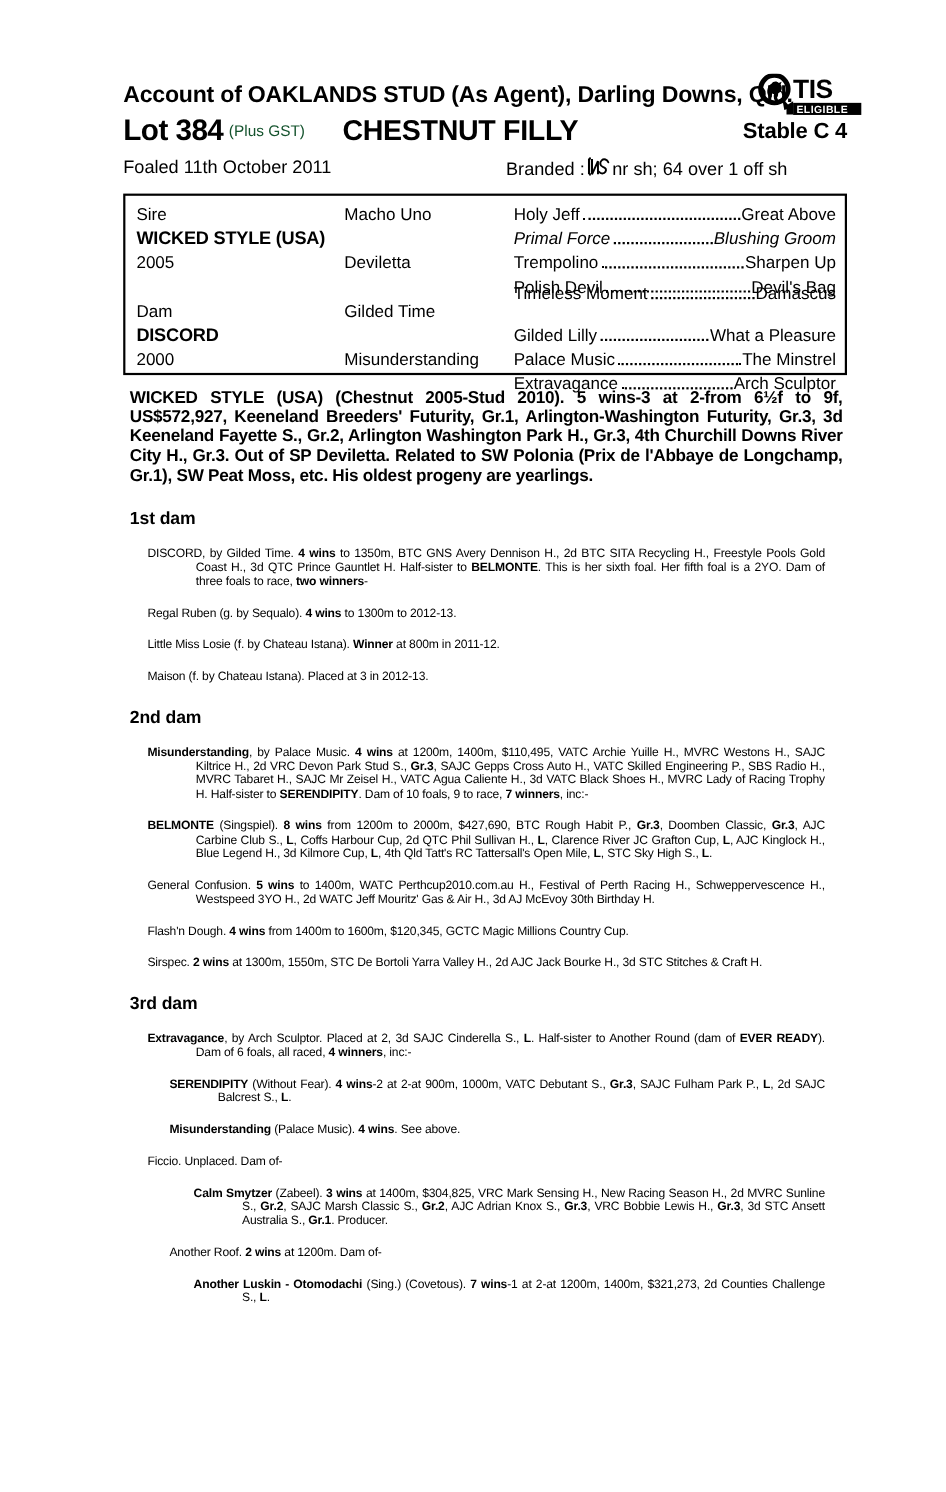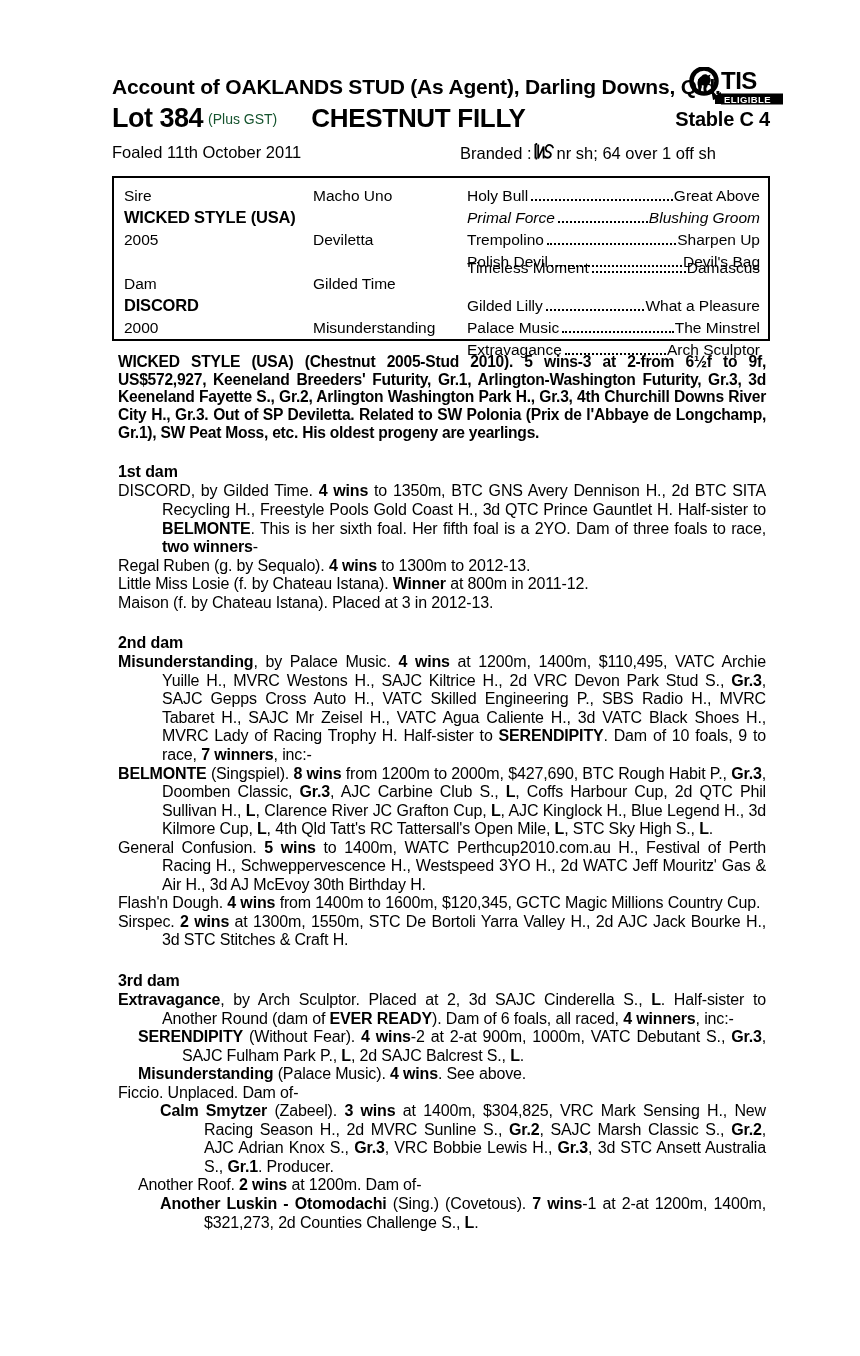--- a/index.html
+++ b/index.html
@@ -156,25 +156,25 @@
     margin-top: 22px;
     padding: 0 4px 0 6px;
   }
   .dam-heading {
     font-size: 16px;
     font-weight: bold;
     margin-bottom: 1px;
     letter-spacing: -0.1px;
   }
   .entry {
-    font-size: 16px;
+    font-size: 11px;
     line-height: 1.16;
     text-align: justify;
     text-justify: inter-word;
-    margin: 0;
+    margin: 16px;
     letter-spacing: -0.15px;
   }
   .ind-hang1 { padding-left: 44px; text-indent: -44px; }
   .ind-hang2 { padding-left: 64px; text-indent: -44px; }
   .ind-hang3 { padding-left: 86px; text-indent: -44px; }
   .entry b { font-weight: bold; }
 </style>
 </head>
 <body>
 
@@ -228,21 +228,21 @@
       <div class="ped-cell" style="left:10px;  top:47px;">2005</div>
       <div class="ped-cell" style="left:199px; top:47px;">Deviletta</div>
 
       <div class="ped-cell" style="left:10px;  top:91px;">Dam</div>
       <div class="ped-cell" style="left:199px; top:91px;">Gilded Time</div>
       <div class="ped-cell bold" style="left:10px; top:112px;">DISCORD</div>
       <div class="ped-cell" style="left:10px;  top:135px;">2000</div>
       <div class="ped-cell" style="left:199px; top:135px;">Misunderstanding</div>
 
       <div class="gp-row" style="top:3px;">
-        <span class="gp-name">Holy Bull</span>
+        <span class="gp-name">Holy Jeff</span>
         <span class="leader"></span>
         <span class="gg-name">Great Above</span>
       </div>
       <div class="gp-row" style="top:25px;font-style:italic;">
         <span class="gp-name">Primal Force</span>
         <span class="leader"></span>
         <span class="gg-name">Blushing Groom</span>
       </div>
       <div class="gp-row" style="top:47px;">
         <span class="gp-name">Trempolino</span>

